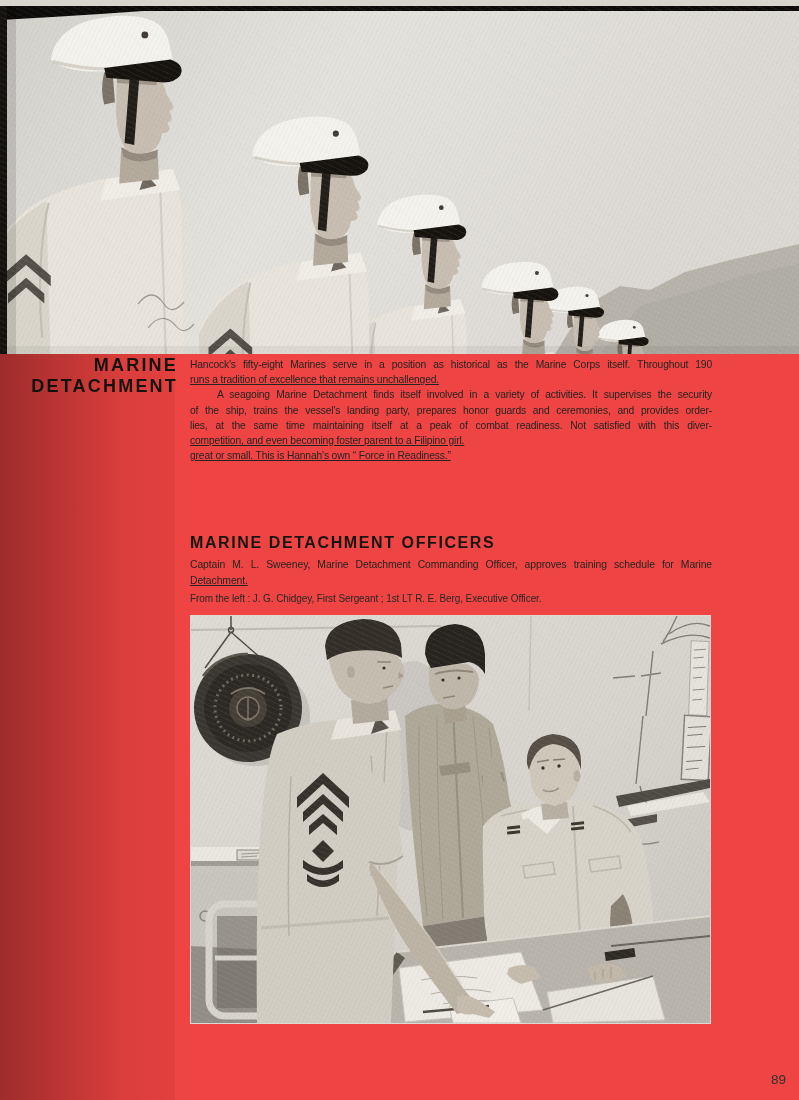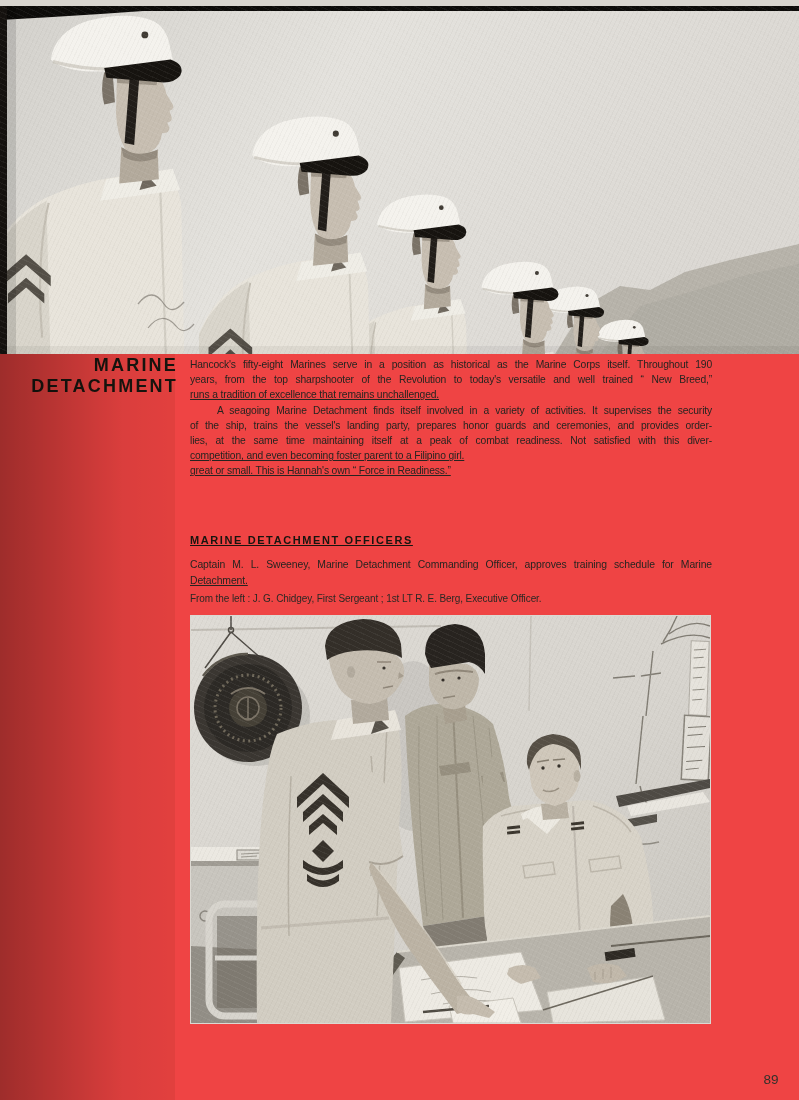--- a/index.html
+++ b/index.html
@@ -22,27 +22,27 @@
       font-weight:bold;font-size:18px;line-height:21px;letter-spacing:2.2px;color:#17150f;}
   
   .intro{position:absolute;left:190px;top:351px;width:522px;
       font-size:10.3px;line-height:15.2px;letter-spacing:-0.15px;color:#262420;}
   .tline{text-align:justify;text-align-last:justify;white-space:normal;}
   .tline.last{text-align-last:left;text-decoration:underline;}
   .tline.ind{text-indent:27px;}
   .para{margin:0;}
   
   .sec-head{position:absolute;left:190px;top:528px;width:522px;
-      font-weight:bold;font-size:11px;letter-spacing:1.6px;color:#17150f;text-decoration:underline;}
+      font-weight:bold;font-size:16px;letter-spacing:1.6px;color:#17150f;}
   .caption{position:absolute;left:190px;top:551px;width:522px;
       font-size:10.4px;line-height:15.5px;letter-spacing:-0.1px;color:#262420;}
   .credit{position:absolute;left:190px;top:587px;width:522px;
       font-size:10px;letter-spacing:-0.1px;color:#2a2824;}
   
-  .folio{position:absolute;left:756px;top:1066px;width:30px;text-align:center;
+  .folio{position:absolute;left:756px;top:1066px;width:30px;text-align:right;
       font-size:13.5px;color:#33312c;}
 </style>
 </head>
 <body>
 
 <div class="page">
 
   <div id="top-photo" class="photo">
   <svg width="799" height="348" viewBox="0 0 799 348" xmlns="http://www.w3.org/2000/svg">
     <defs>
@@ -103,21 +103,20 @@
   </div>
 
   <div class="side-title">
     <div>MARINE</div>
     <div>DETACHMENT</div>
   </div>
 
   <div class="intro">
       <div class="para">
         <div class="tline">Hancock's fifty-eight Marines serve in a position as historical as the Marine Corps itself. Throughout 190</div>
-        <div class="tline">years, from the top sharpshooter of the Revolution to today's versatile and well trained “ New Breed,”</div>
         <div class="tline last">runs a tradition of excellence that remains unchallenged.</div>
       </div>
       <div class="para">
         <div class="tline ind">A seagoing Marine Detachment finds itself involved in a variety of activities. It supervises the security</div>
         <div class="tline">of the ship, trains the vessel's landing party, prepares honor guards and ceremonies, and provides order-</div>
         <div class="tline">lies, at the same time maintaining itself at a peak of combat readiness.  Not satisfied with this diver-</div>
         <div class="tline last">competition, and even becoming foster parent to a Filipino girl.</div>
       </div>
       <div class="para">
         <div class="tline last">great or small.  This is Hannah's own “ Force in Readiness.”</div>

